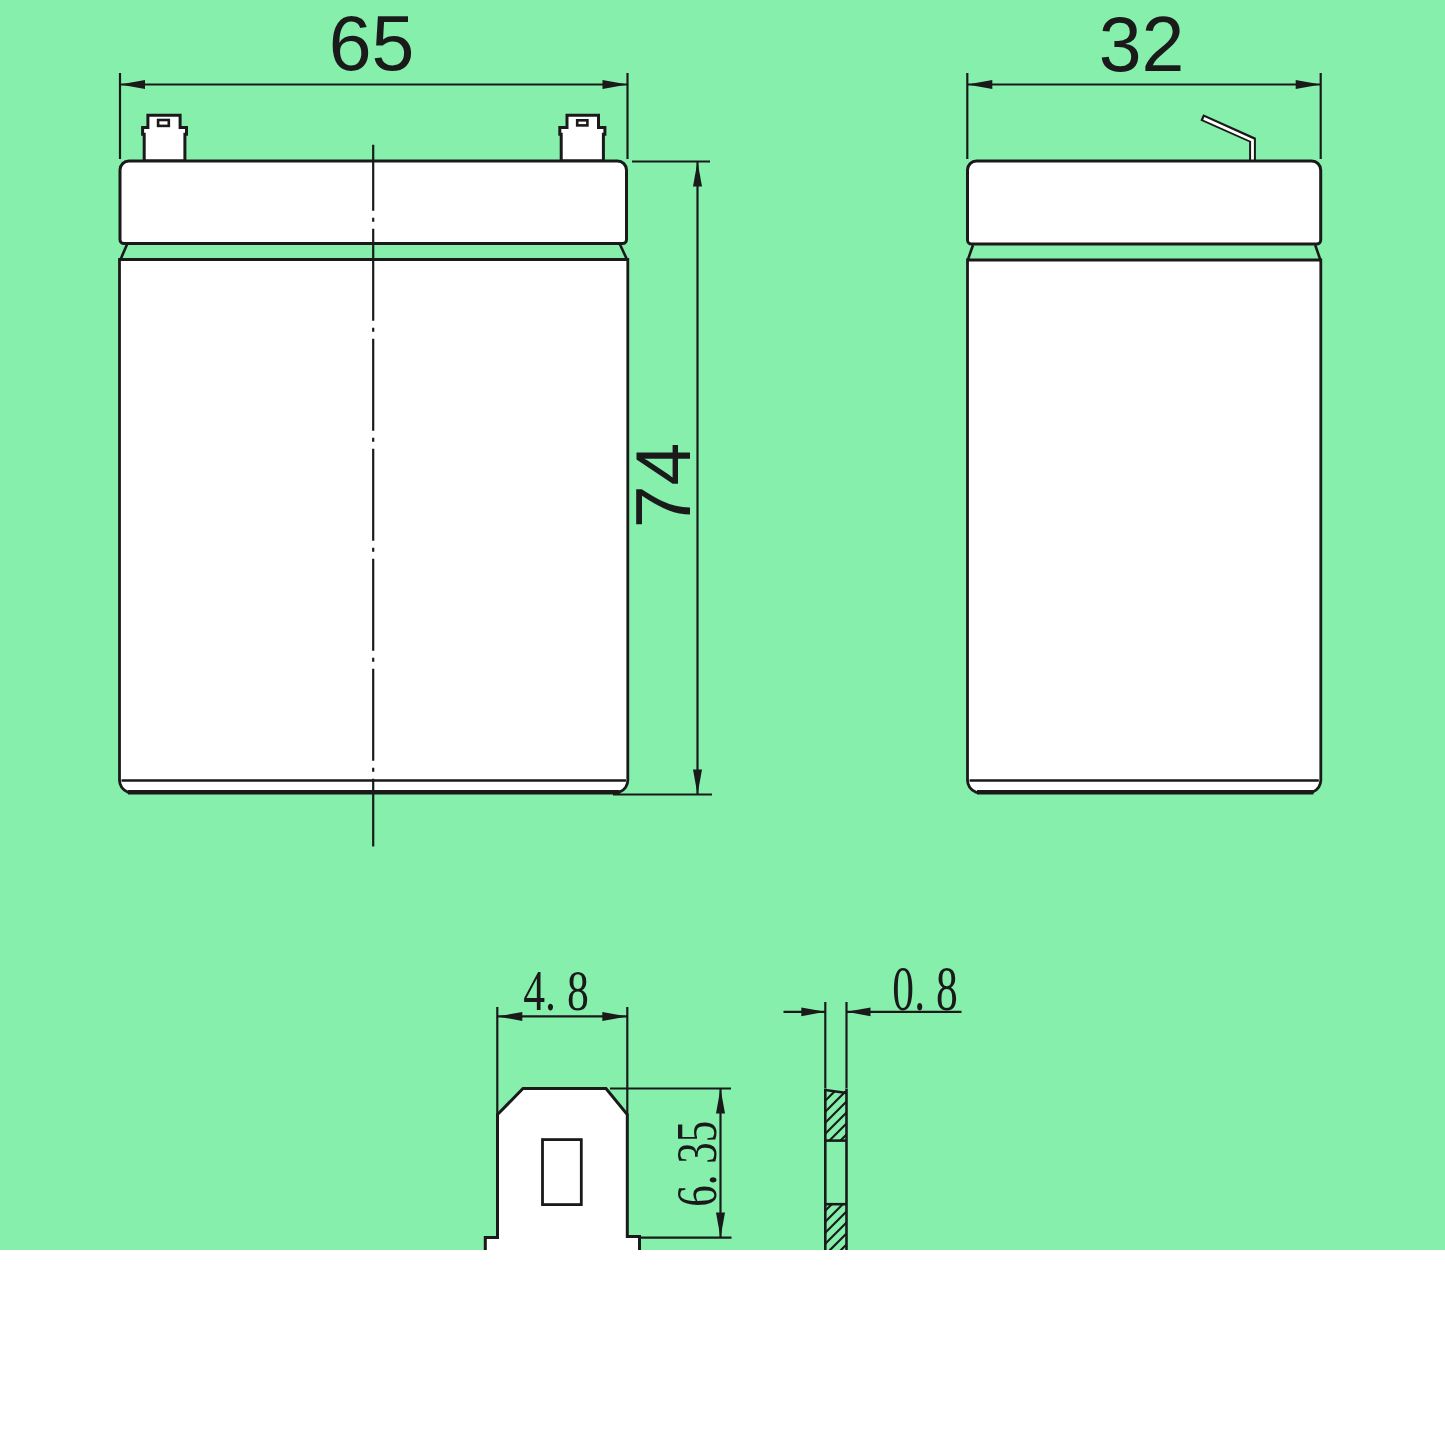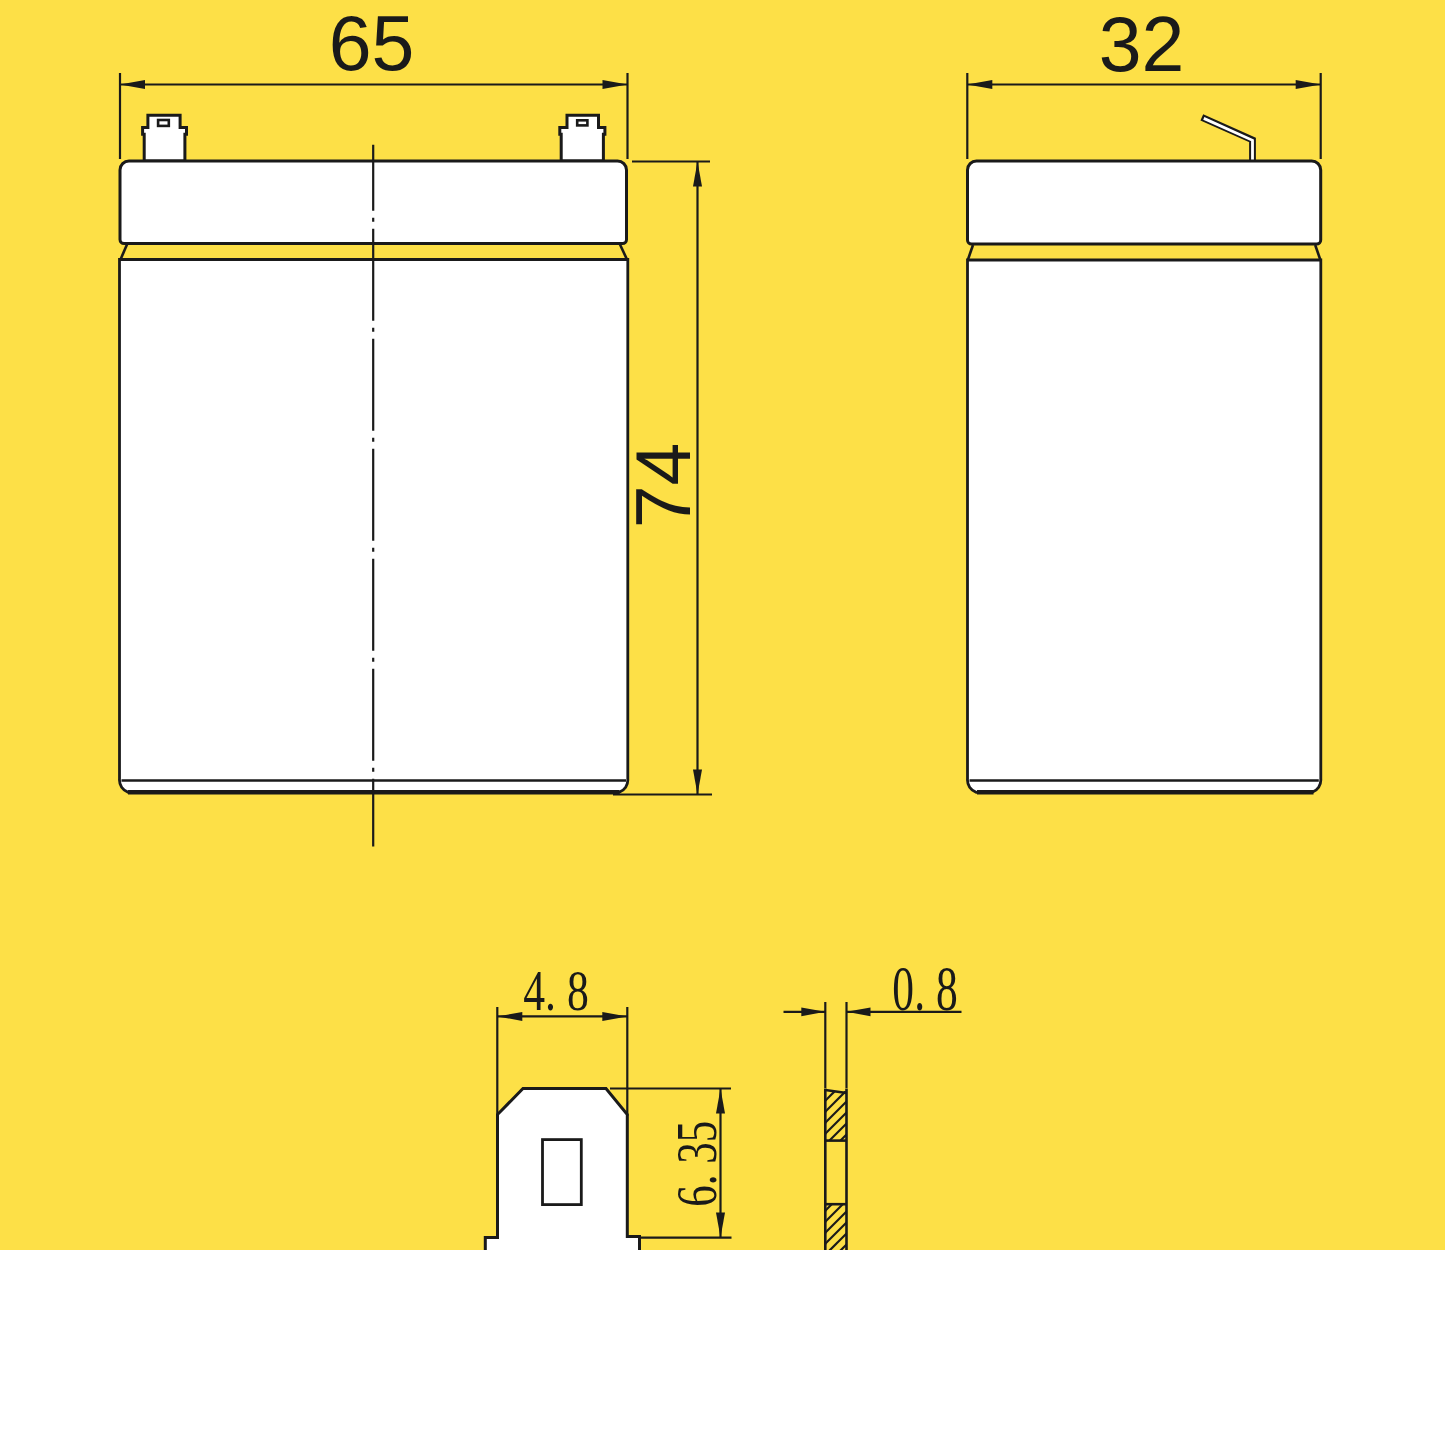--- a/index.html
+++ b/index.html
@@ -1,16 +1,16 @@
 <!DOCTYPE html>
 <html><head>
 <meta charset="utf-8">
 <style>
   html,body{margin:0;padding:0;background:#ffffff;}
-  .page{width:1445px;height:1250px;position:relative;background:#fde047;}
+  .page{width:1445px;height:1250px;position:relative;background:#86efac;}
   svg{position:absolute;left:0;top:0;}
   text{fill:#1a1a1a;}
   .big{font-family:"Liberation Sans",sans-serif;font-size:77px;}
   .det{font-family:"Liberation Serif",serif;font-size:56px;}
 </style>
 </head>
 <body>
 <div class="page">
 <svg width="1445" height="1445" viewBox="0 0 1445 1445" fill="none" stroke-linecap="butt">
 <defs>

